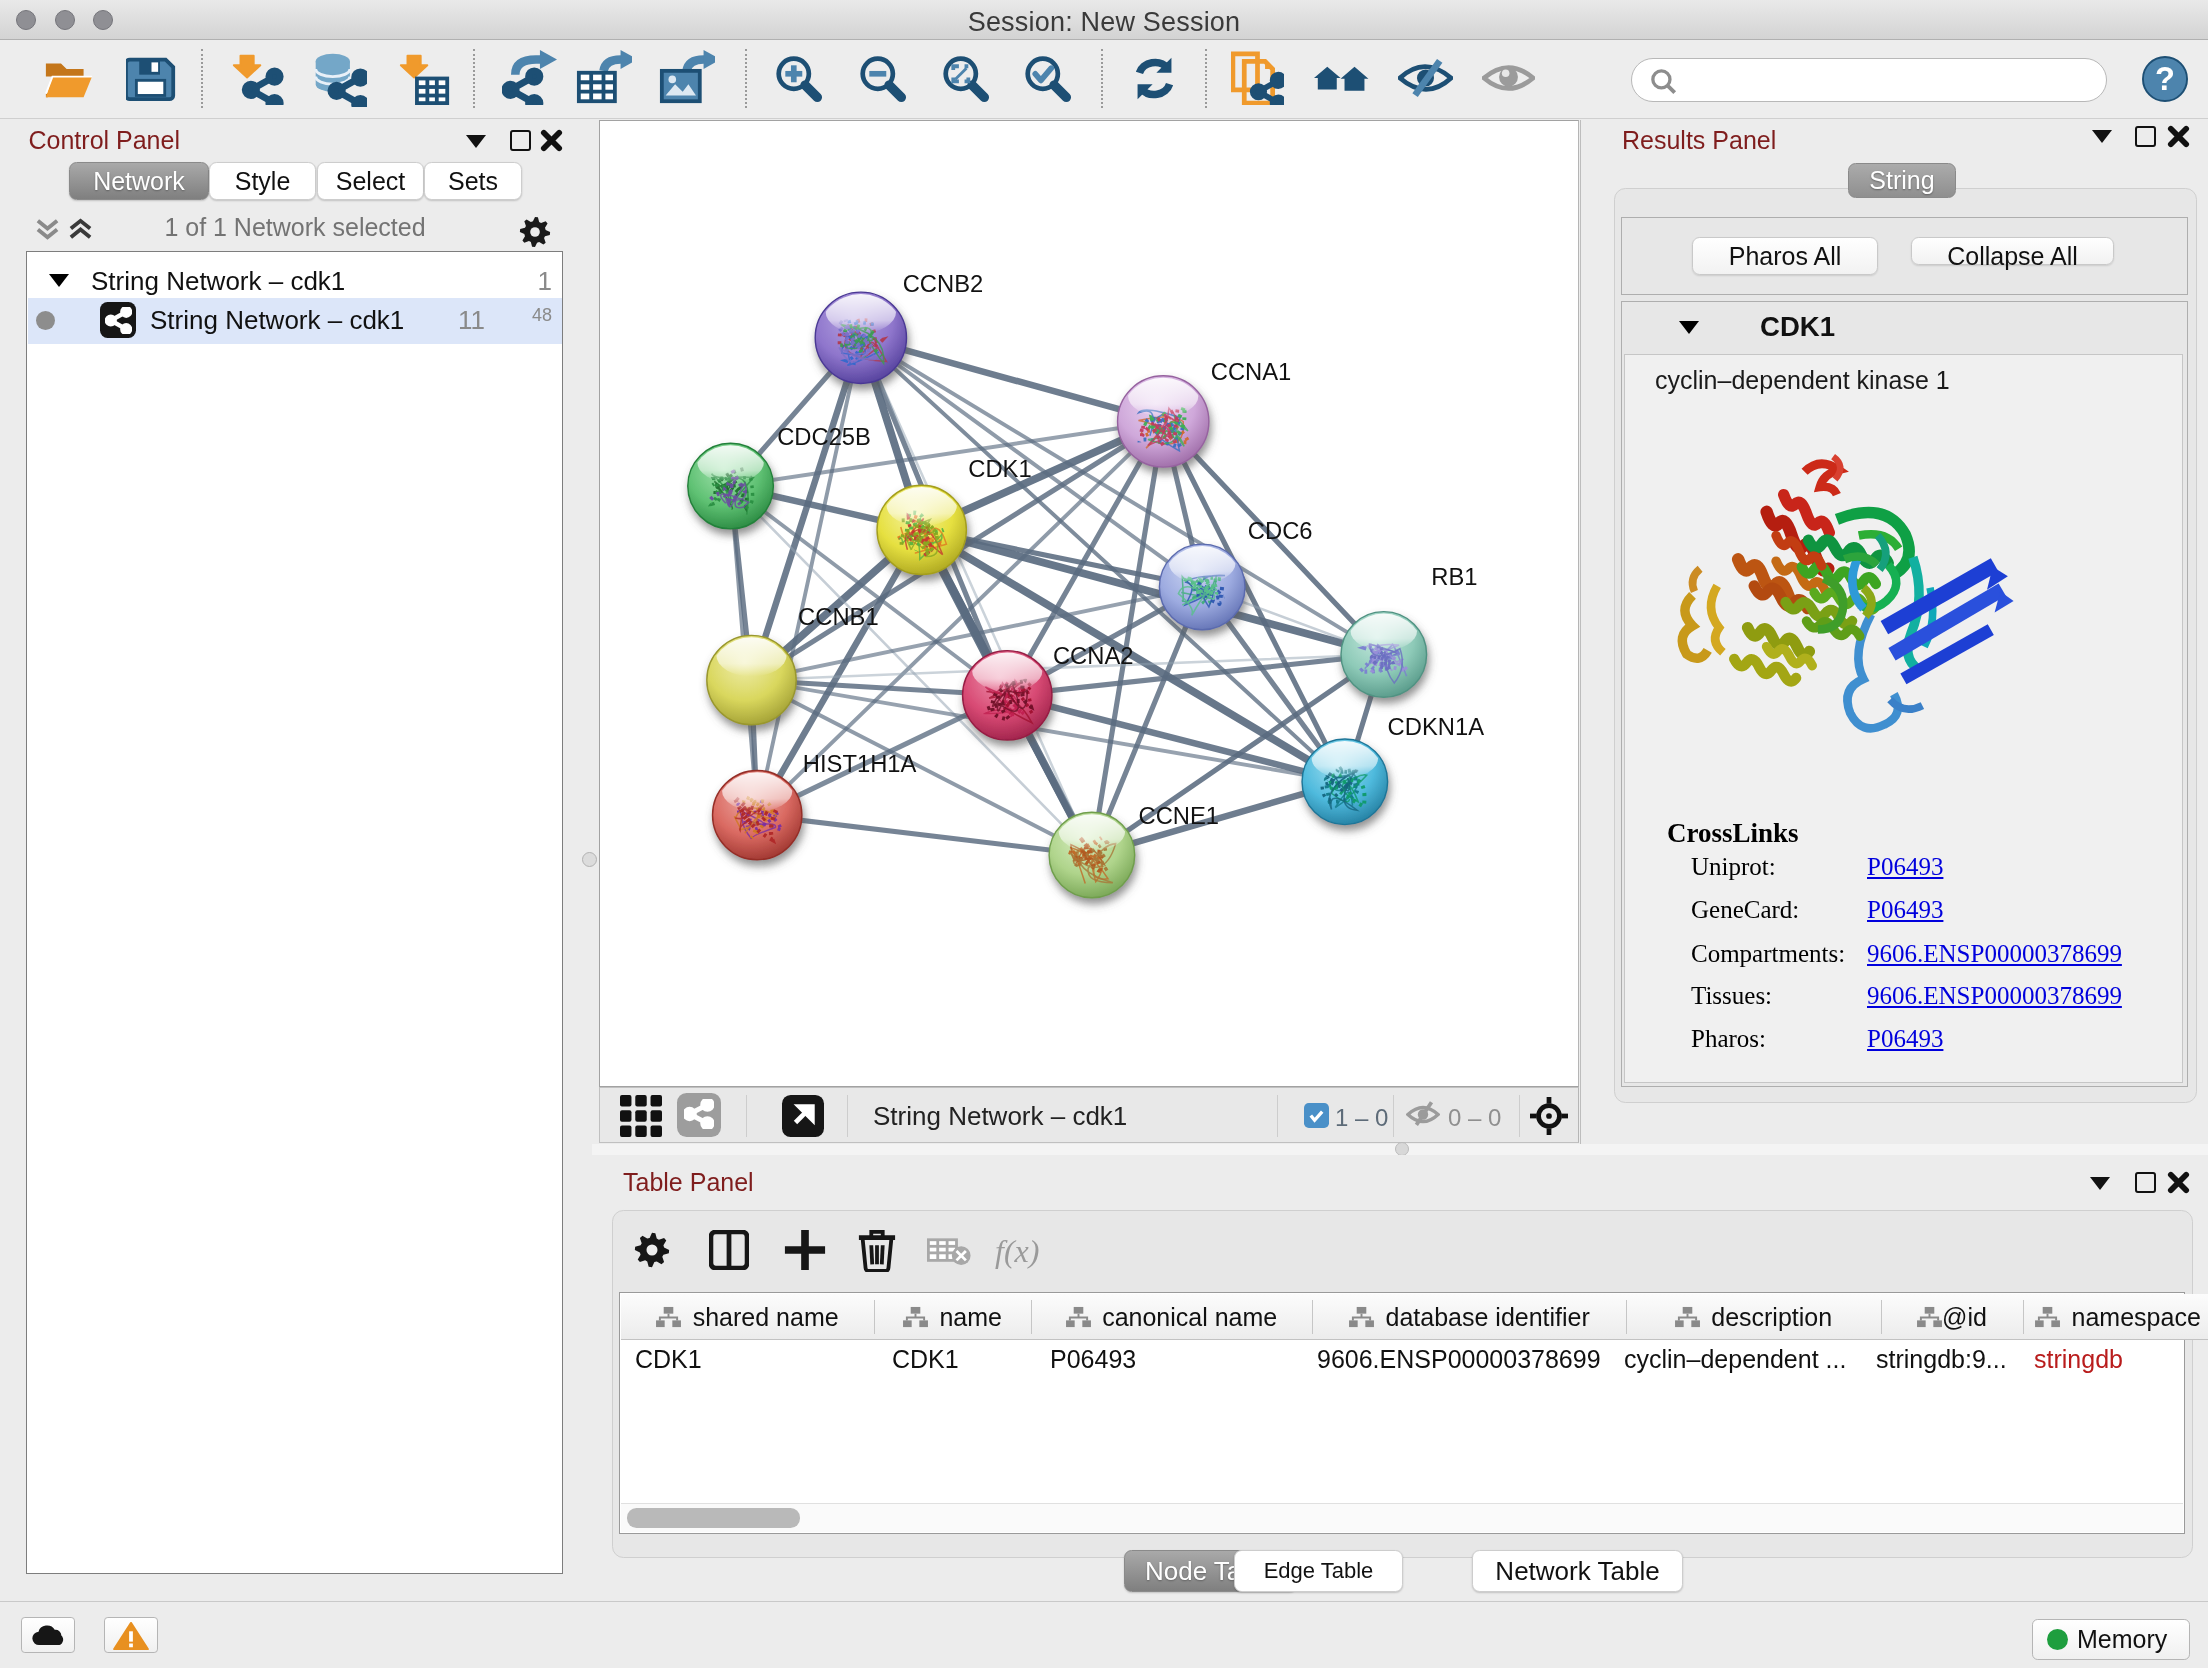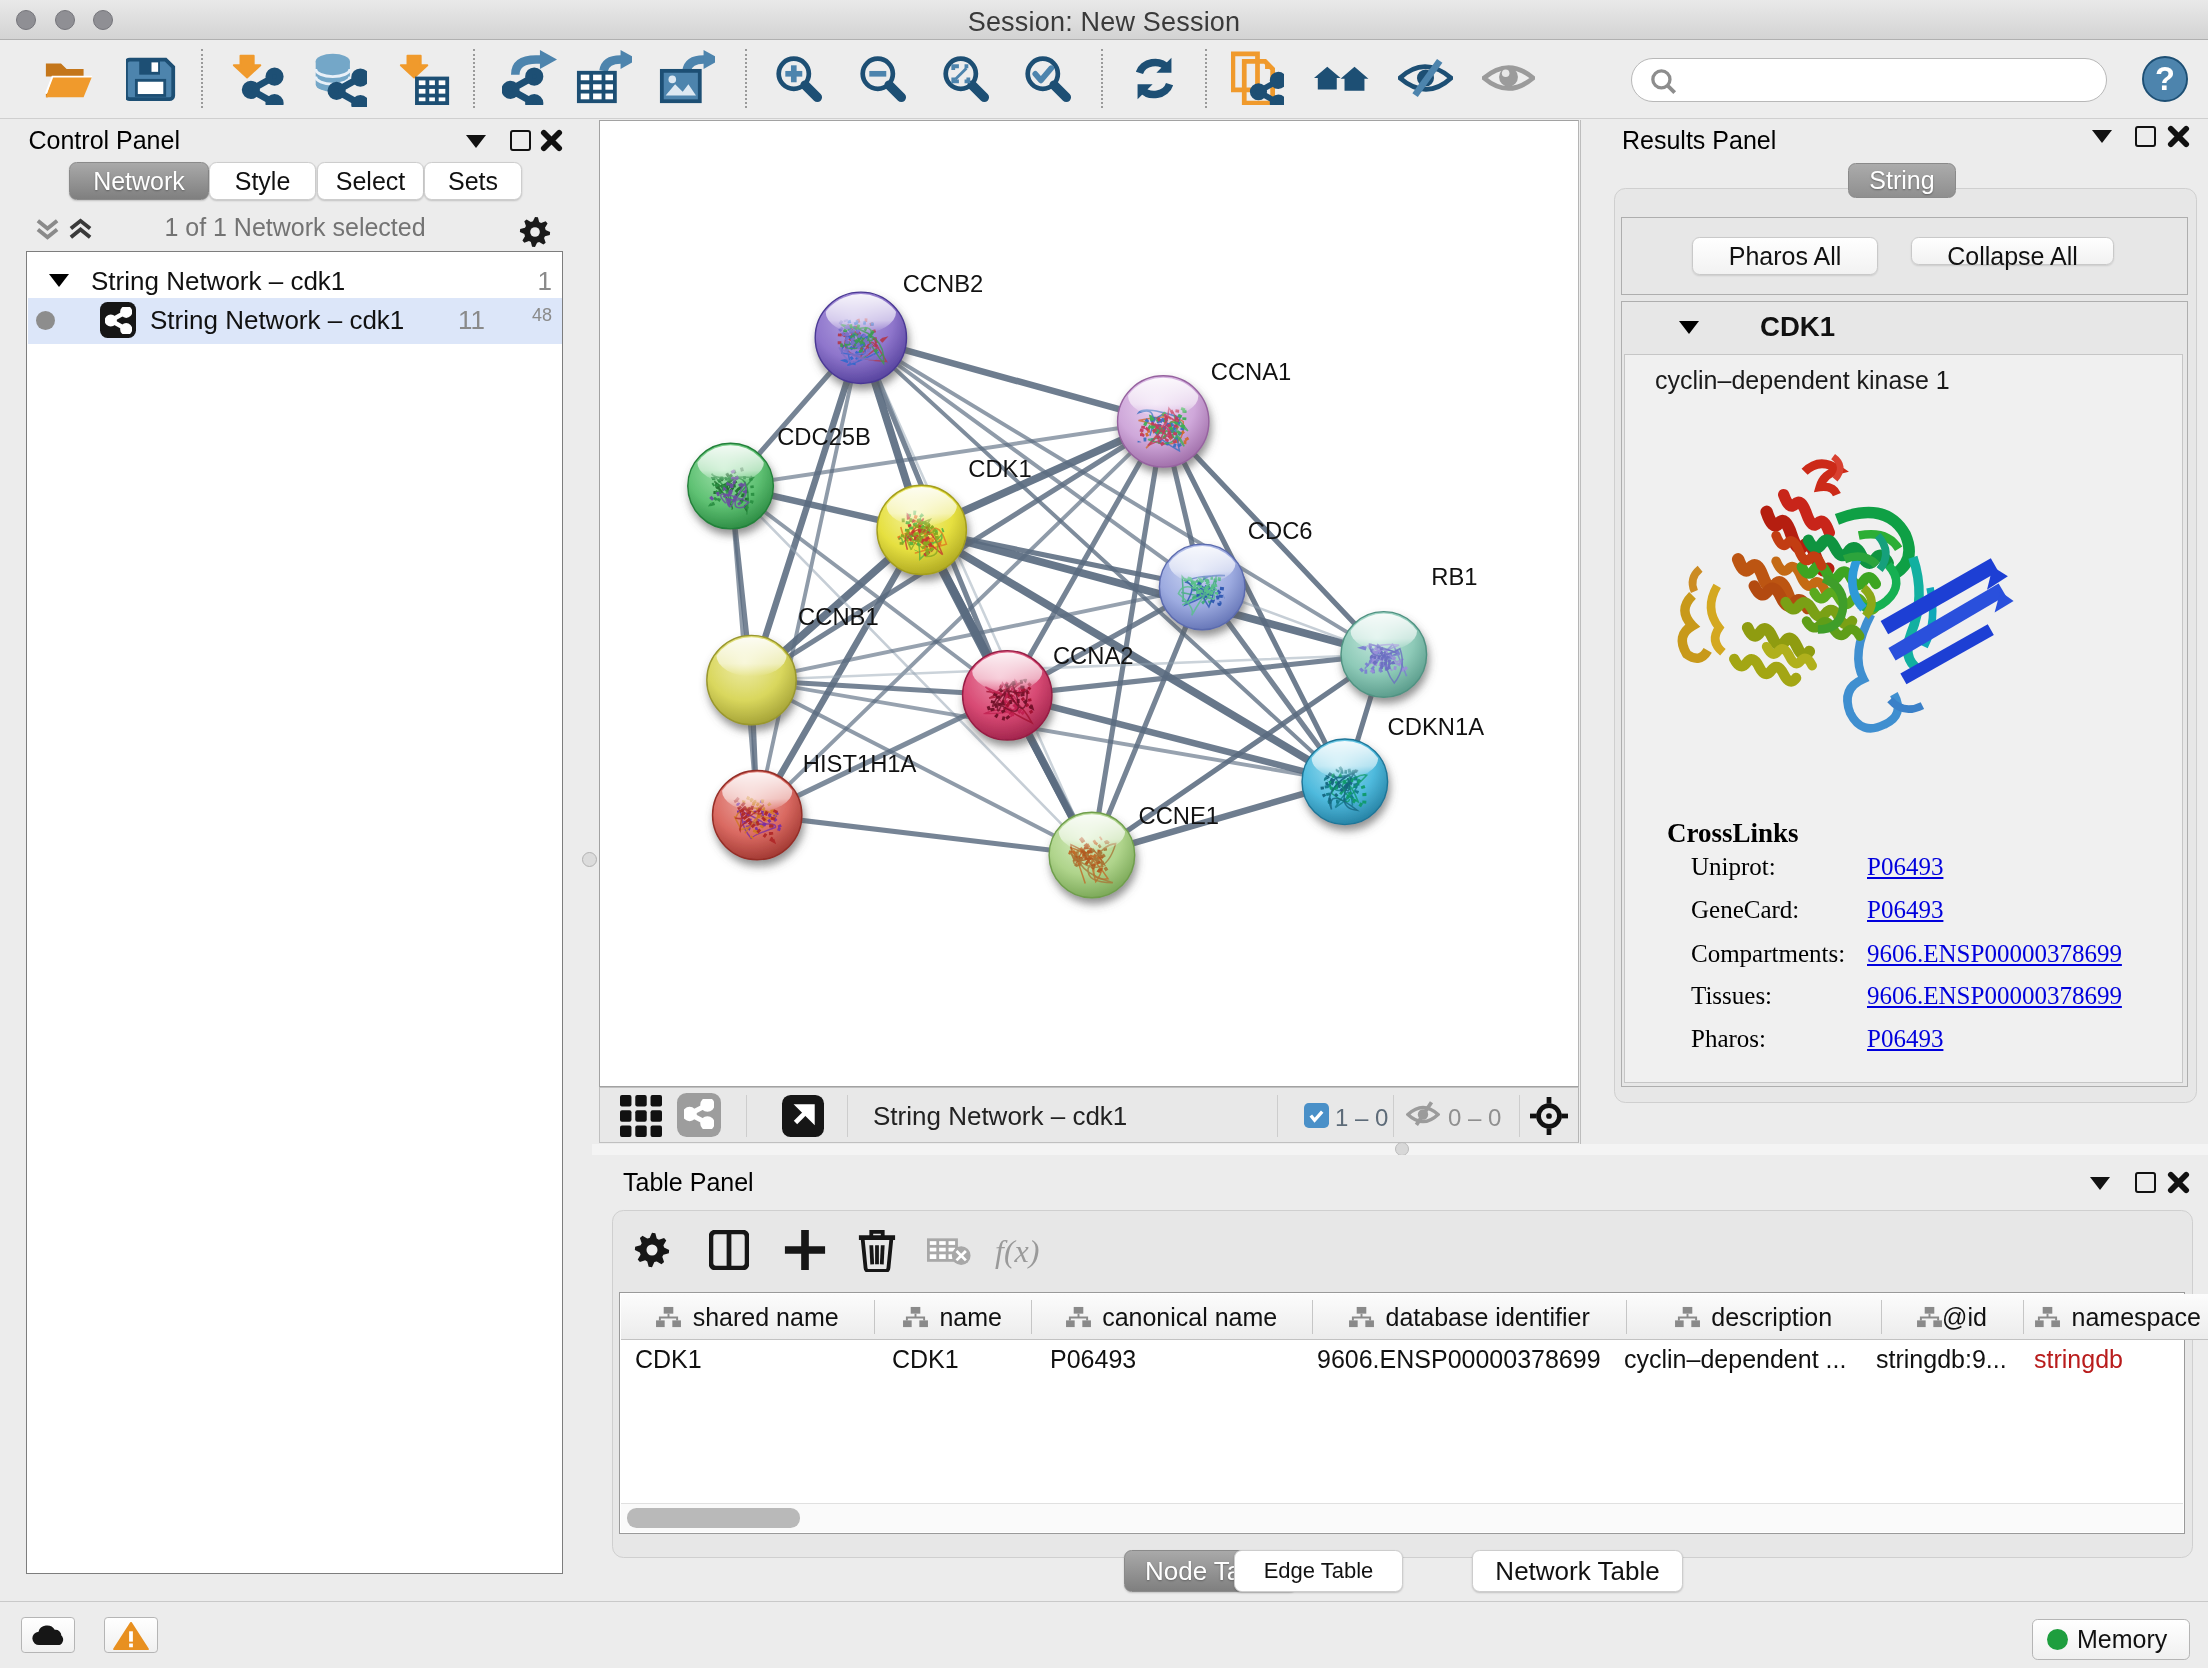--- a/index.html
+++ b/index.html
@@ -5,21 +5,21 @@
 html,body{width:2208px;height:1668px;overflow:hidden;}
 body{font-family:"Liberation Sans",sans-serif;background:#ececec;position:relative;}
 .abs{position:absolute;}
 .titlebar{left:0;top:0;width:2208px;height:40px;background:linear-gradient(#e9e9e9,#d3d3d3);border-bottom:1px solid #b0b0b0;}
 .tl{width:20px;height:20px;border-radius:50%;background:#8f8f94;border:1px solid #75757b;top:9.5px;}
 .title{width:2208px;text-align:center;top:6.7px;font-size:27px;color:#3a3a3a;font-weight:500;letter-spacing:0.2px;}
 .toolbar{left:0;top:40px;width:2208px;height:79px;background:#ededed;border-bottom:1.9px solid #cfcfcf;}
 .tsep{top:49px;height:59px;width:0;border-left:2.9px dotted #9a9a9a;}
 .ticon{top:54px;}
 .search{left:1631px;top:58px;width:476px;height:44px;background:#ffffff;border:1.9px solid #b8b8b8;border-radius:22px;}
-.panel-title{font-size:25px;color:#000000;}
+.panel-title{font-size:25px;color:#7f1d1d;}
 .wbtn-tri{width:0;height:0;border-left:10.5px solid transparent;border-right:10.5px solid transparent;border-top:13.3px solid #111;}
 .wbtn-sq{width:21px;height:21px;border:2.9px solid #111;border-radius:2.9px;}
 .tabbtn{height:38px;border:1px solid #cdcdcd;background:#ffffff;color:#111;font-size:25px;text-align:center;border-radius:7.6px;box-shadow:0 1px 1.9px rgba(0,0,0,.18);}
 .tabsel{background:linear-gradient(#a9a9a9,#7f7f7f);color:#ffffff;border-color:#8a8a8a;text-shadow:0 1px 1.9px rgba(0,0,0,.3);}
 .listbox{left:26px;top:251px;width:537px;height:1323px;background:#ffffff;border:1.9px solid #7d7d7d;}
 .row-sel{background:#dce6f9;}
 .gray{color:#8a8a8a;}
 .netview{left:599px;top:120px;width:980px;height:967px;background:#ffffff;border:1px solid #a2a2a2;border-right:1.9px solid #b5b5b5;}
 .netbar{left:599px;top:1087px;width:980px;height:56px;background:#e8e8e8;border:1px solid #c0c0c0;border-right:1.9px solid #b5b5b5;}
 .nsep{top:1095px;height:42px;width:0;border-left:1.9px solid #cdcdcd;}

